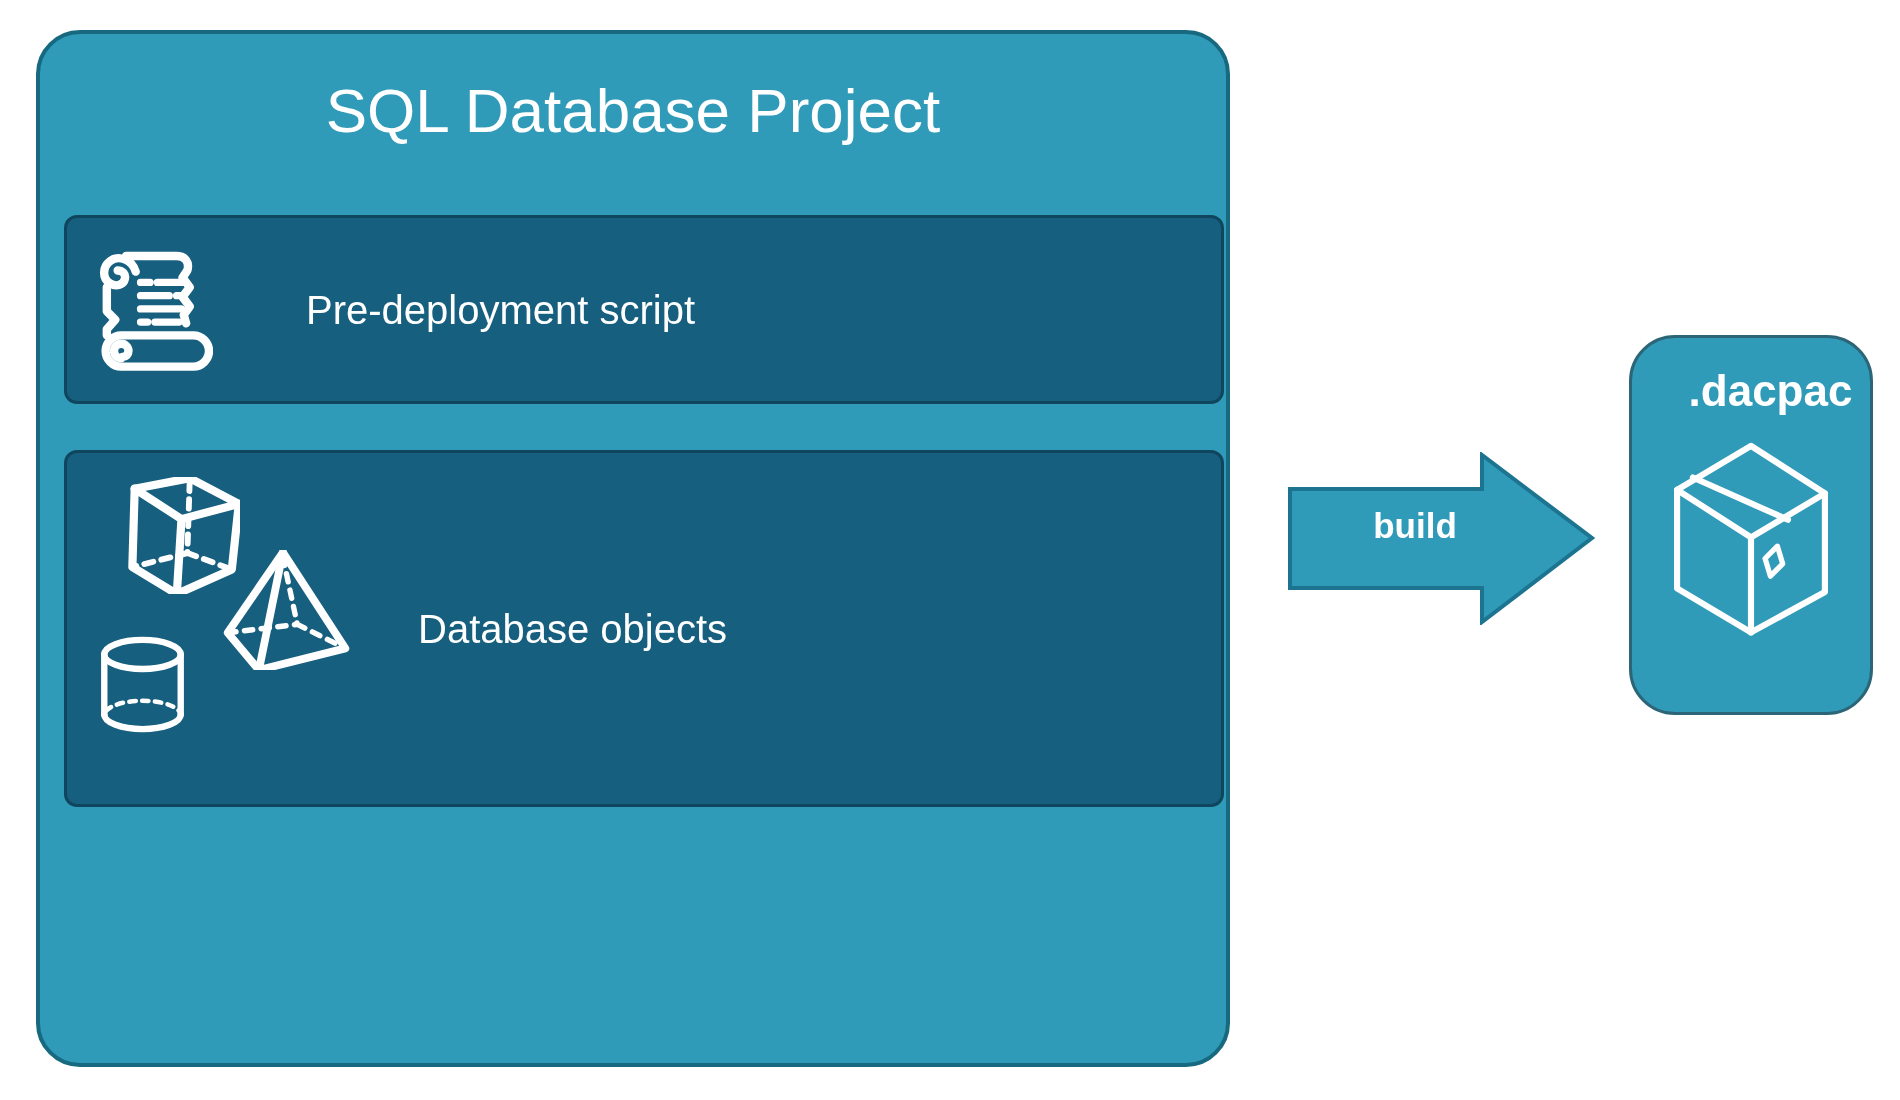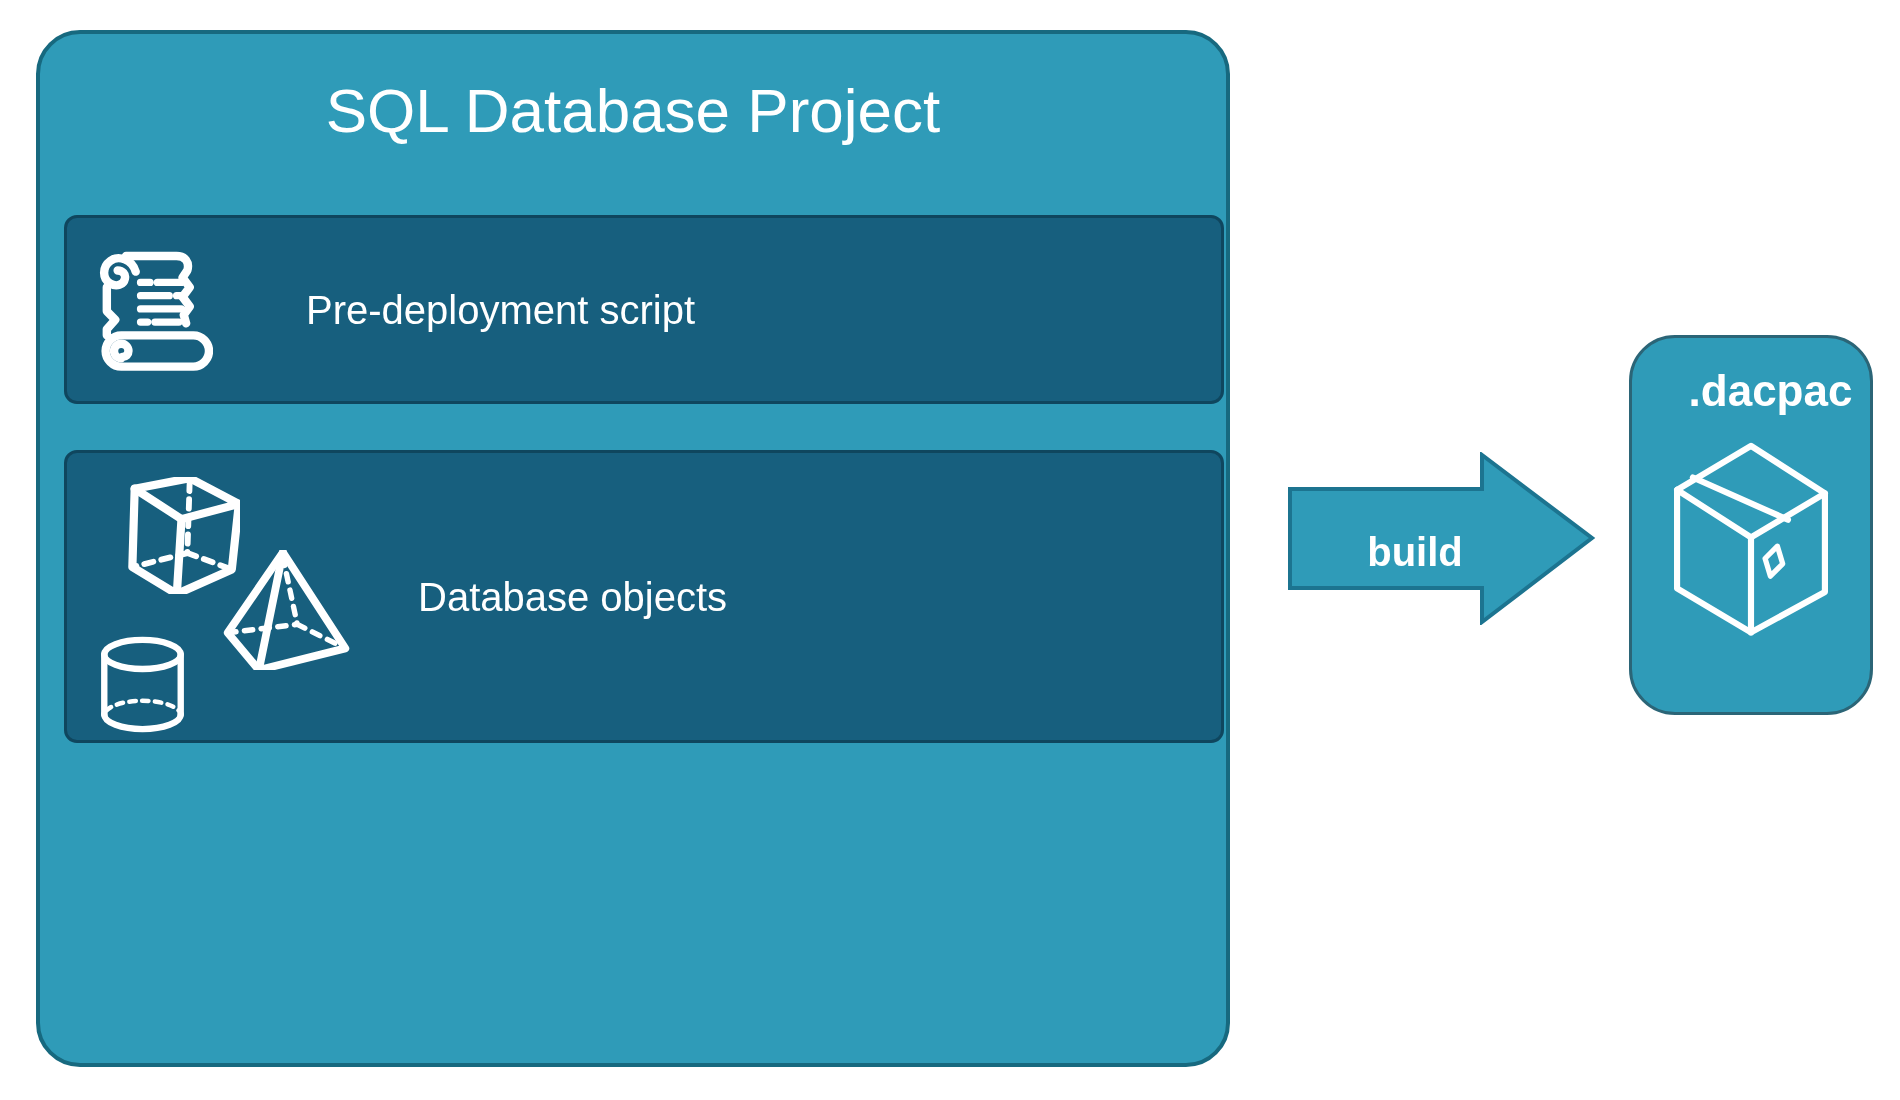--- a/index.html
+++ b/index.html
@@ -23,40 +23,40 @@
   }
   .item {
     position:absolute; left:16px; width:1160px;
     box-sizing:border-box;
     background:var(--item_fill);
     border:3px solid var(--item_border);
     border-radius:13px;
     margin-left:8px;
   }
   .item-pre  { top:181px; height:189px; }
-  .item-obj  { top:416px; height:293px; }
+  .item-obj  { top:416px; height:357px; }
   .item-post { top:796px; height:189px; }
   .item-label {
     position:absolute; top:50%; transform:translateY(-50%);
     font-size:40px; line-height:1.5; color:var(--text); white-space:nowrap;
   }
   .label-left-narrow { left:239px; }
   .label-left-wide   { left:351px; }
   .icon { position:absolute; }
   .icon svg { width:100%; height:100%; display:block; }
   .scroll-icon-wrap   { left:25px; top:32px; width:121px; height:125px; }
   .cube-icon-wrap     { left:56px;  top:24px;  width:117px; height:117px; }
   .pyramid-icon-wrap  { left:153px; top:97px;  width:133px; height:120px; }
   .cylinder-icon-wrap { left:30px;  top:181px; width:91px;  height:101px; }
   .build-arrow-wrap {
     position:absolute; left:1288px; top:452px; width:308px; height:173px;
   }
   .build-label {
     position:absolute; left:1320px; top:506px; width:190px;
-    text-align:center; font-size:40px; font-weight:700; color:var(--text);margin-top:24px;
+    text-align:center; font-size:35px; font-weight:700; color:var(--text);
   }
   .dacpac-box {
     position:absolute; left:1629px; top:335px; width:244px; height:380px;
     box-sizing:border-box;
     background:var(--dacpac_fill);
     border:3px solid var(--dacpac_border);
     border-radius:46px;
   }
   .dacpac-label {
     position:absolute; left:0; right:0; top:28px;

